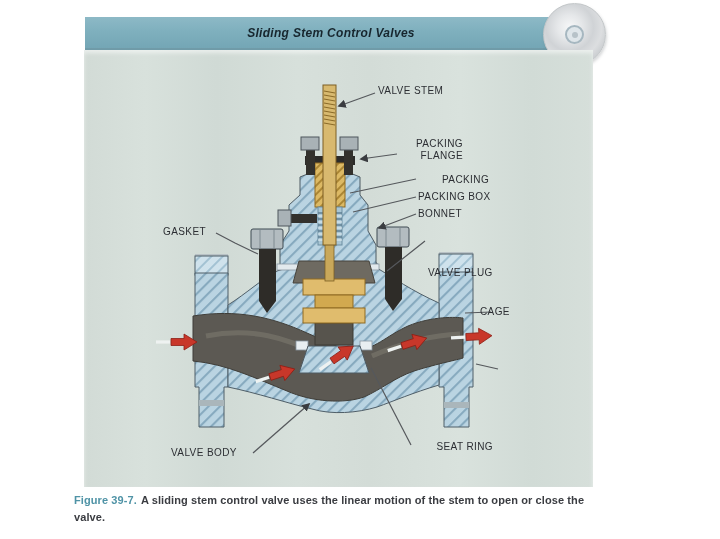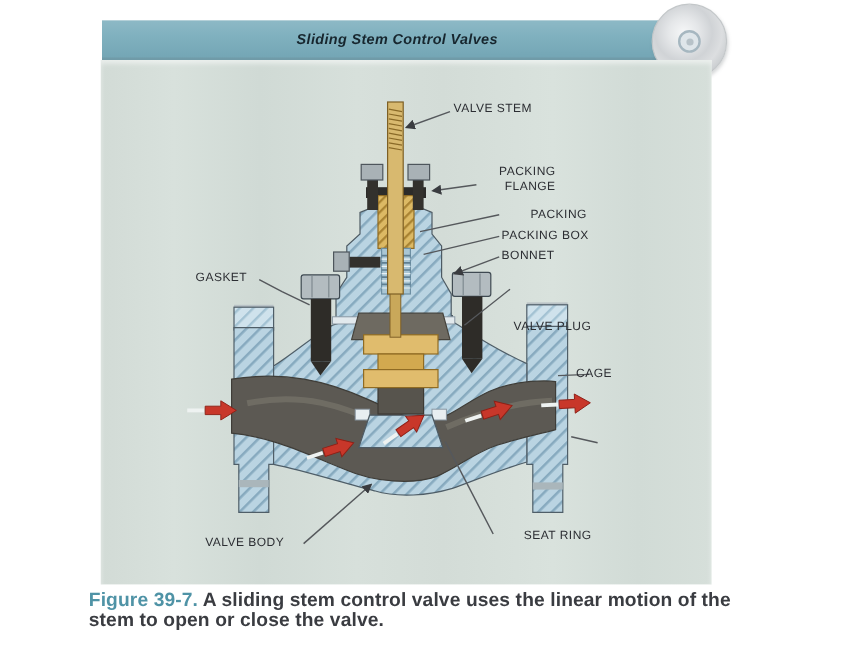--- a/index.html
+++ b/index.html
@@ -48,21 +48,21 @@
 
   
   .lbl{
     position:absolute;font-size:10px;font-weight:normal;color:var(--text-dark,#2c2e33);
     letter-spacing:.4px;line-height:12px;
   }
 
   
   .caption{
     position:absolute;left:74px;top:492px;width:540px;
-    font-size:16px;font-weight:bold;line-height:17px;color:#3a3c41;letter-spacing:.1px;
+    font-size:11px;font-weight:bold;line-height:17px;color:#3a3c41;letter-spacing:.1px;
   }
   .caption .figlabel{color:var(--caption-accent,#4f93a6);margin-right:4px;}
 </style>
 </head>
 <body>
 
 <div class="page">
 
   <div class="title-bar">
     <span>Sliding Stem Control Valves</span>

